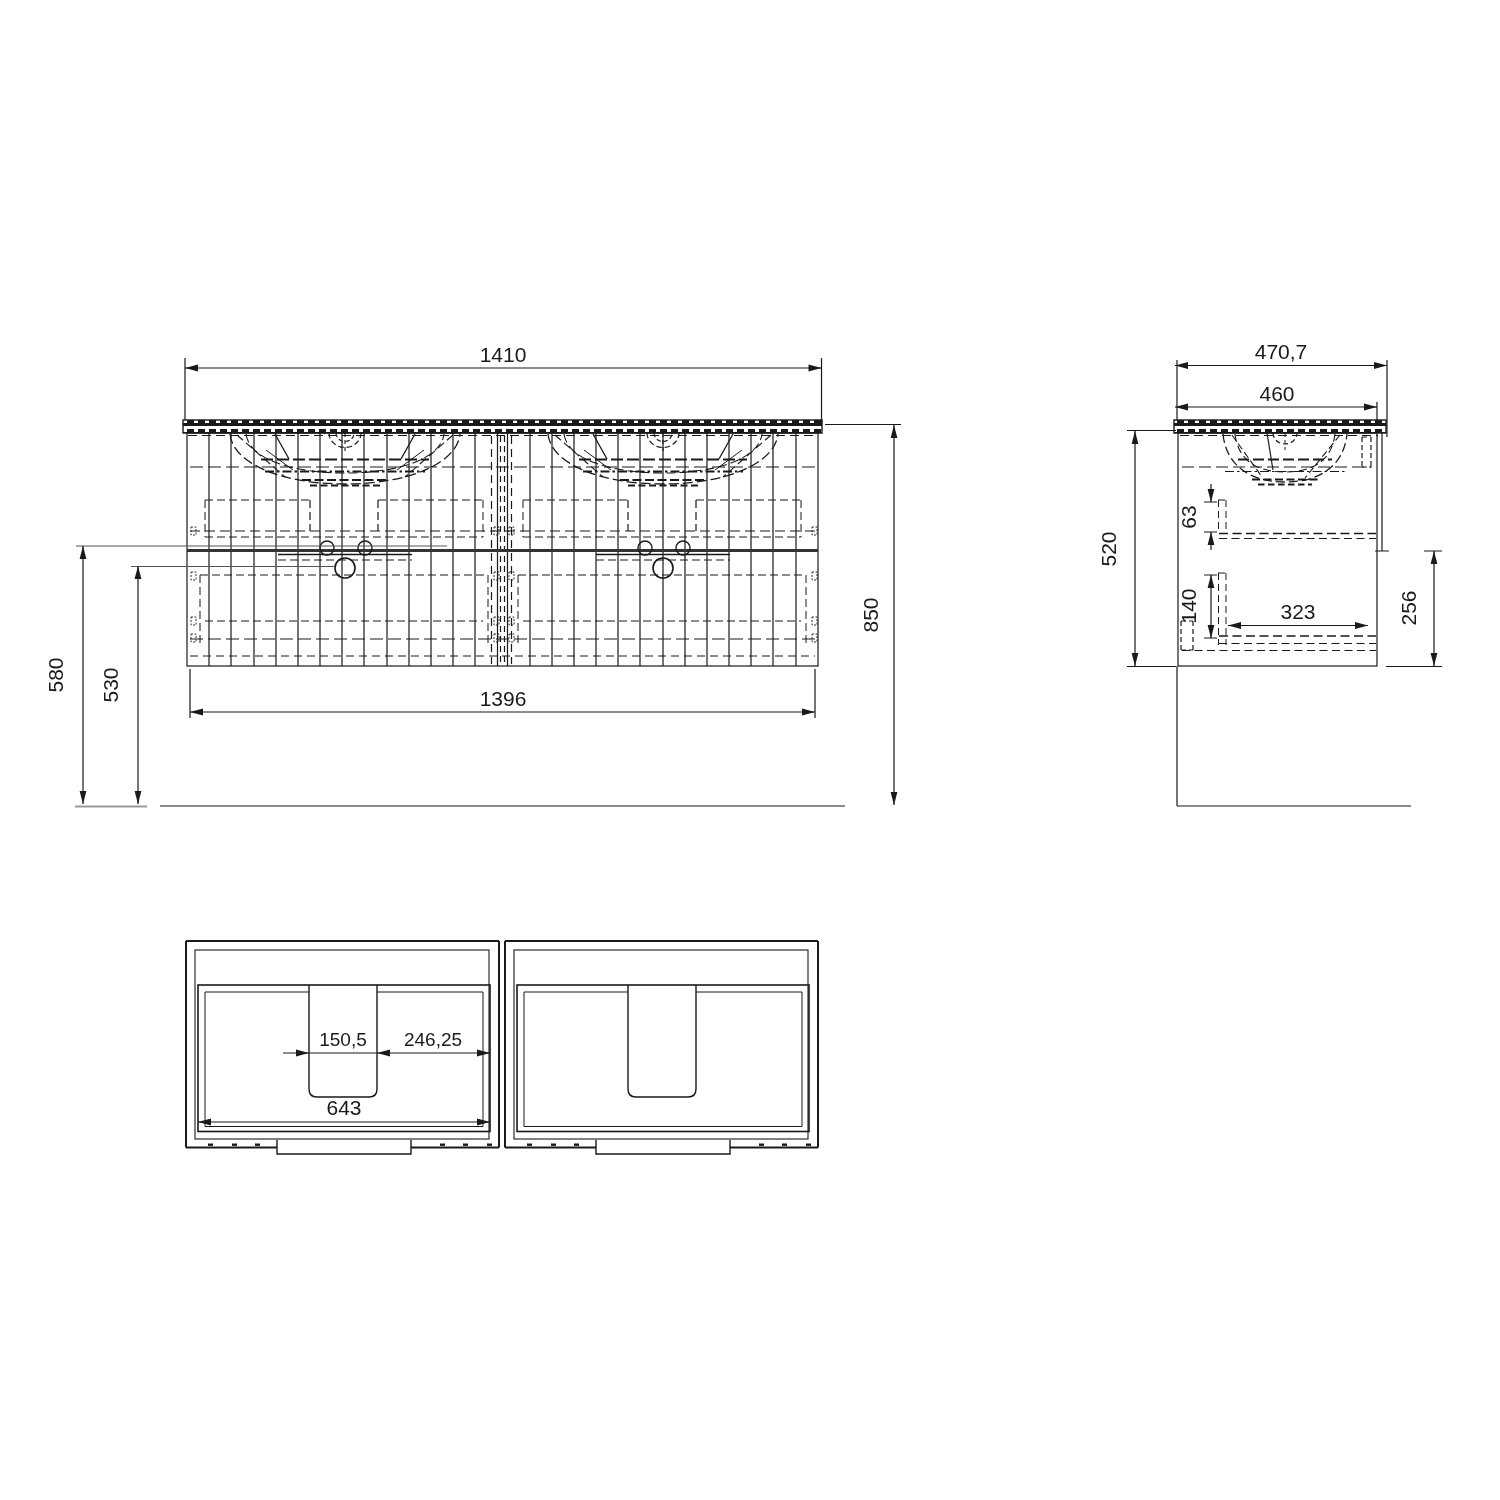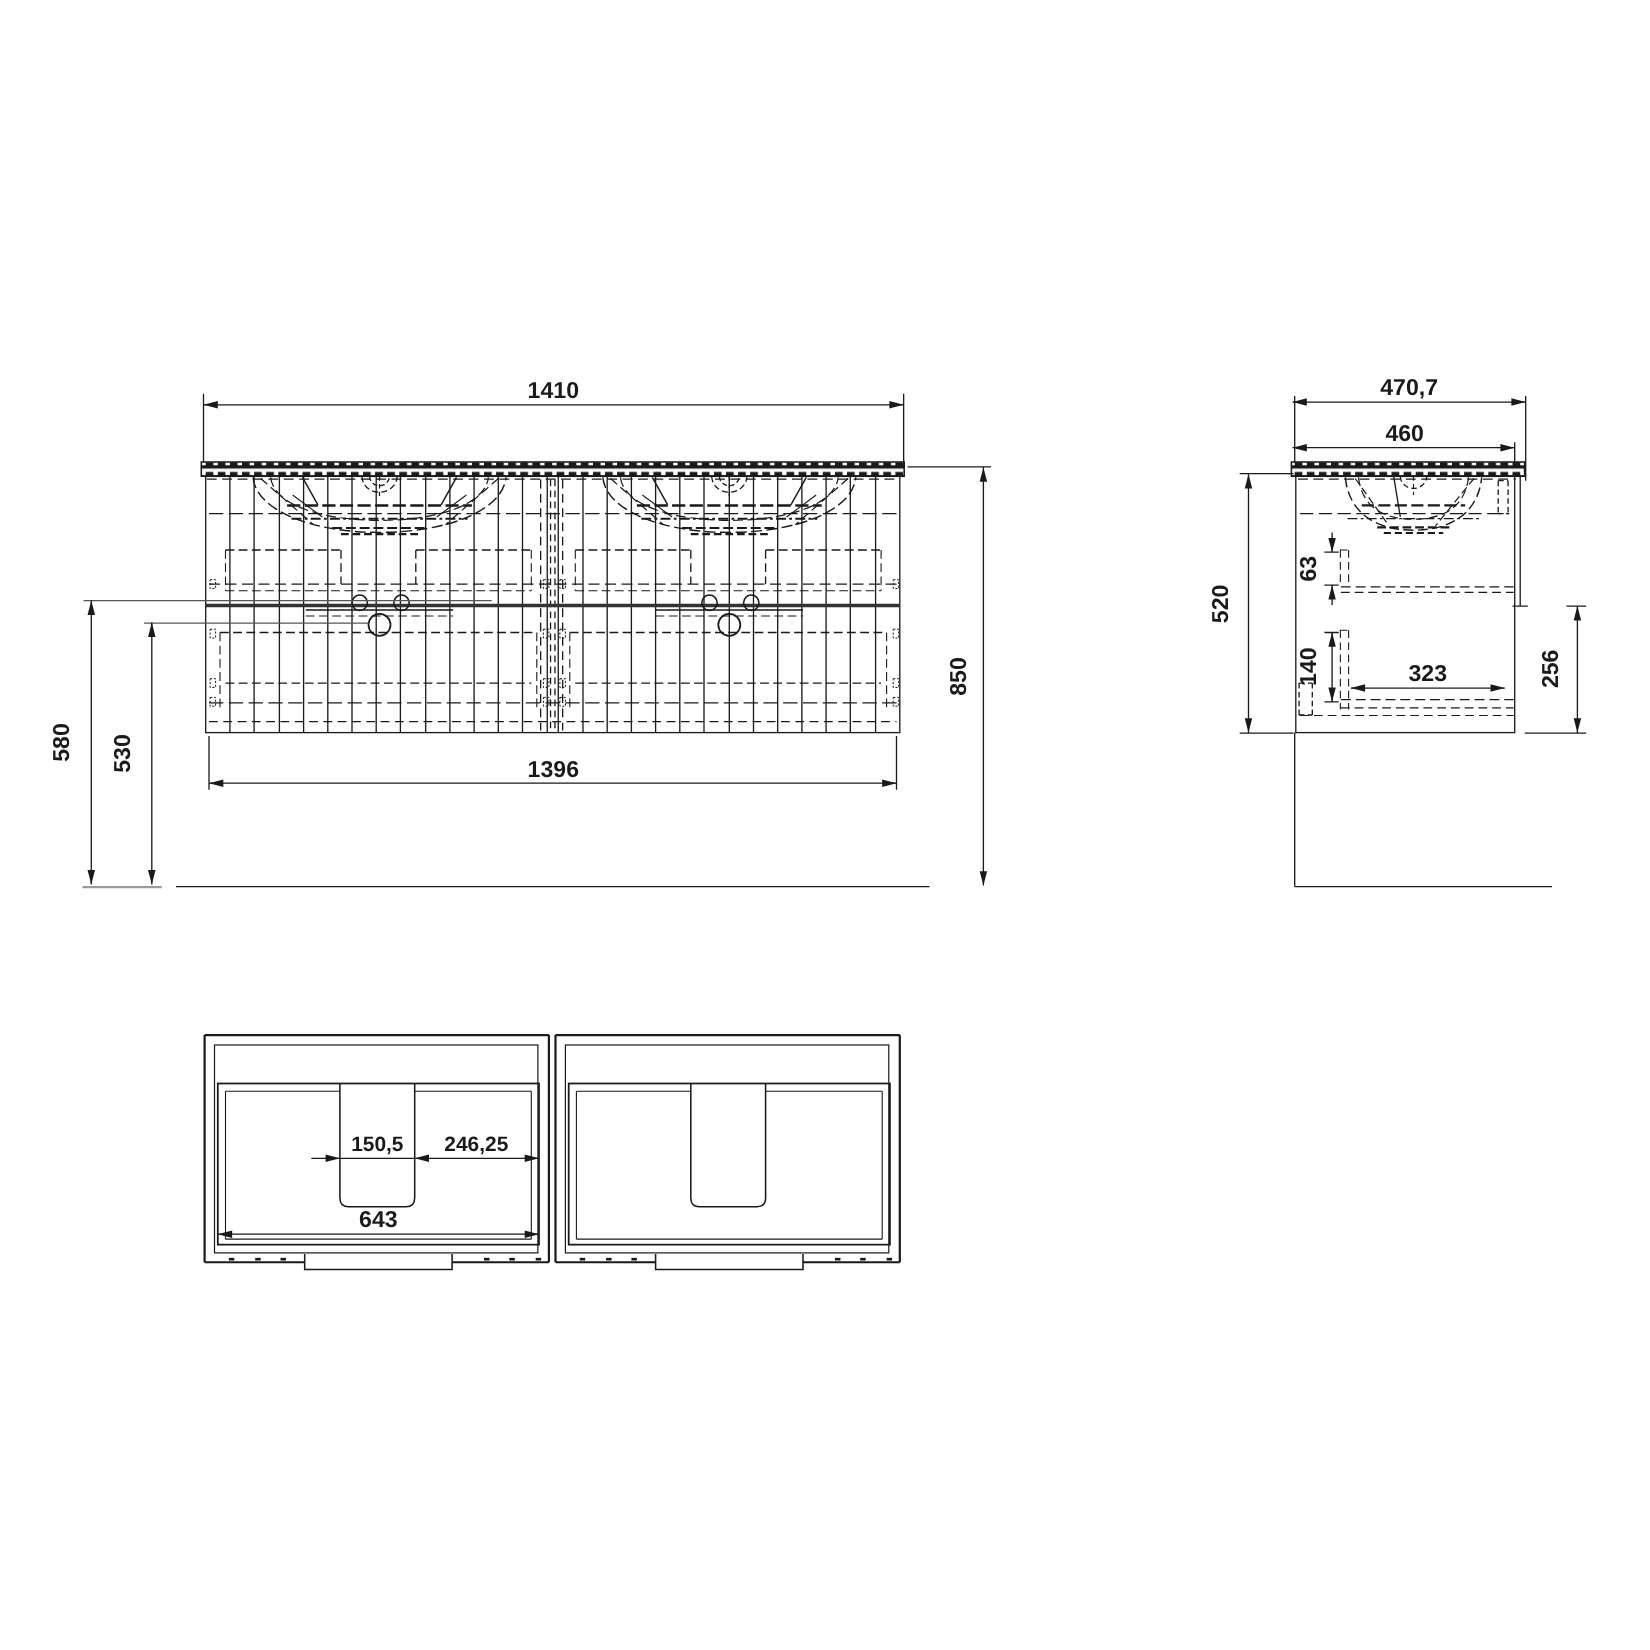--- a/index.html
+++ b/index.html
@@ -1,17 +1,17 @@
 <!DOCTYPE html>
 <html><head>
 <meta charset="utf-8">
 <style>
   html,body{margin:0;padding:0;background:#fff;}
   .canvas{position:relative;width:1500px;height:1300px;background:#ffffff;overflow:hidden;
-          font-family:"Liberation Sans", sans-serif;font-weight:bold;}
+          font-family:"Liberation Sans", sans-serif;}
   svg{position:absolute;left:0;top:0;}
   svg *{vector-effect:none;}
   .ln{stroke:#1a1a1a;fill:none;stroke-width:1.2;}
   .t{fill:#1a1a1a;font-family:"Liberation Sans", sans-serif;font-size:21px;}
   .tp{fill:#1a1a1a;font-family:"Liberation Sans", sans-serif;font-size:19px;}
   .arr{fill:#1a1a1a;stroke:none;}
 </style>
 </head>
 <body>
 

